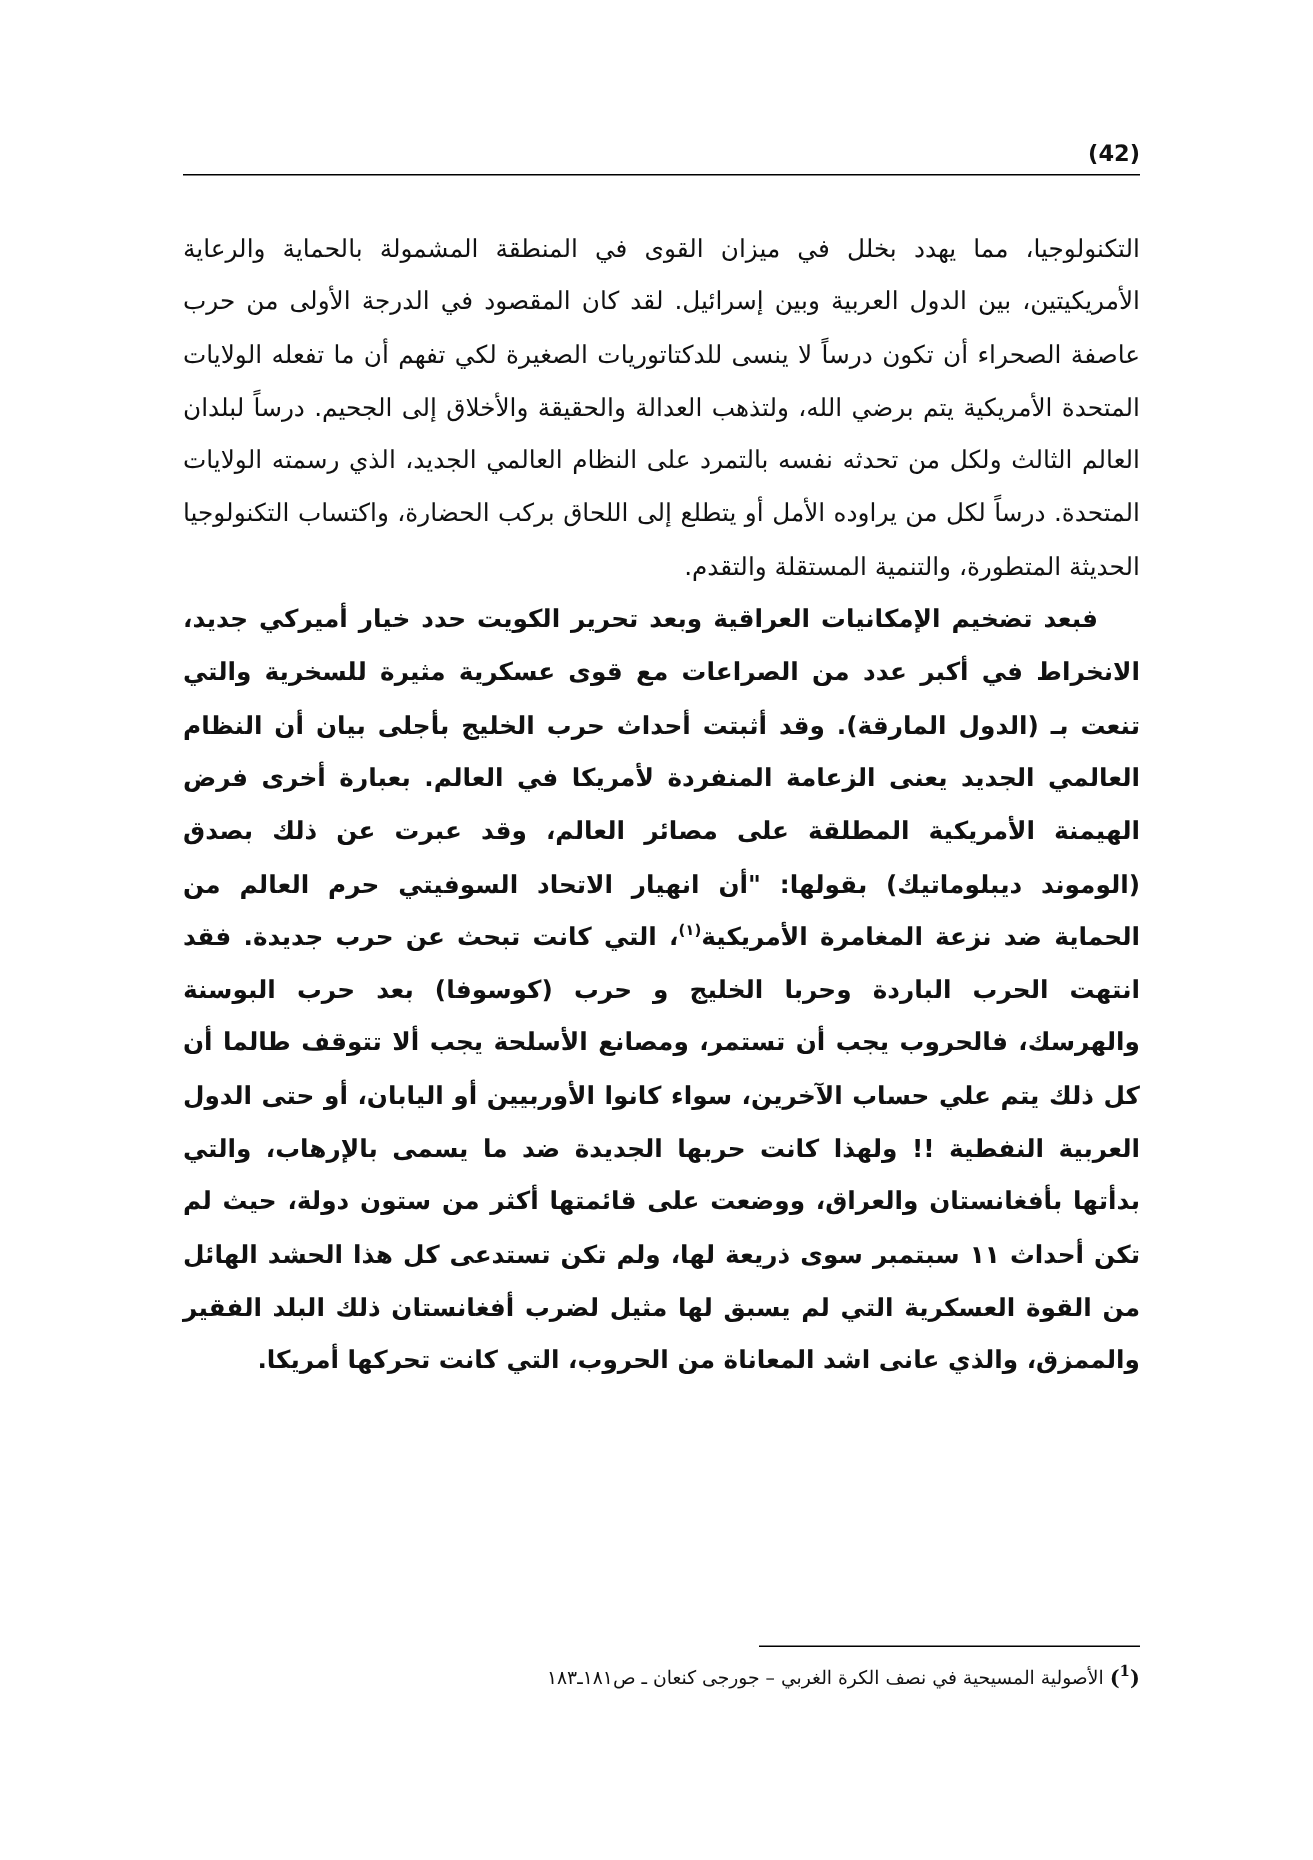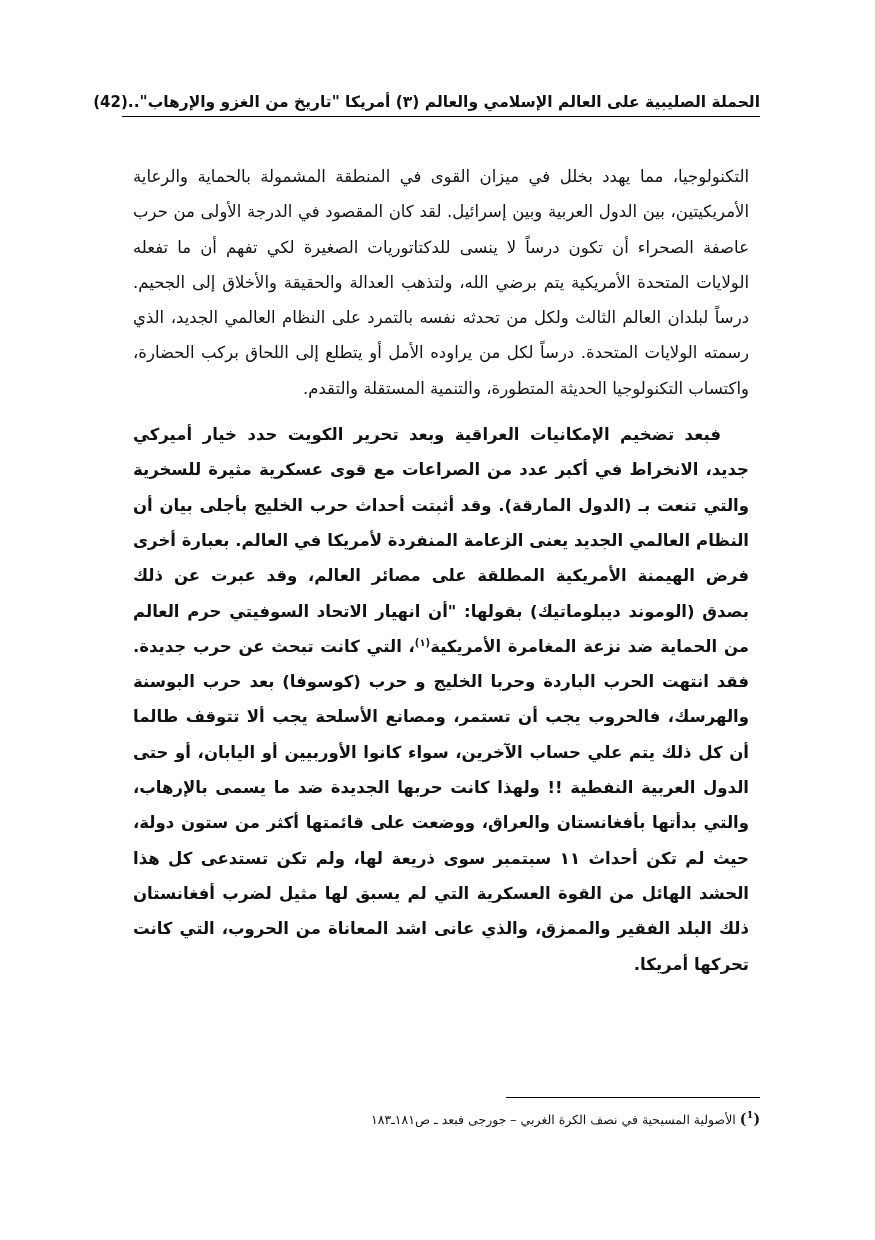--- a/index.html
+++ b/index.html
@@ -19,46 +19,45 @@
   }
   .page-number {
     font-family: "DejaVu Sans", sans-serif; font-weight: bold; font-size: 15px;
     line-height: 22px; padding-bottom: 3px; padding-left: 4px;
   }
   .body-text {
     position: absolute; top: 148px; left: 122px; width: 638px;
     direction: rtl; text-align: justify; text-align-last: right;
     font-size: 16.5px; line-height: 35.3px;
   }
-  .body-text p { margin: 11px; }
+  .body-text p { margin: 0; }
   .body-text p.indent { text-indent: 28px; font-weight: bold; }
   sup.fn-ref { font-size: 10px; line-height: 0; vertical-align: super; }
   .footnote-rule {
     position: absolute; top: 1097px; left: 506px; width: 254px; height: 0;
     border-top: 1.5px solid #000;
   }
   .footnote {
     position: absolute; top: 1104px; left: 122px; width: 638px;
     direction: rtl; text-align: right;
     font-family: "DejaVu Serif", serif; font-size: 12.5px; line-height: 22px;
   }
   .fn-marker { font-weight: bold; font-size: 14px; }
   .fn-marker sup { font-size: 10px; }
 </style>
 </head>
 <body>
 
 <div class="page-header">
-  <span class="header-title">الحملة الصليبية على العالم الإسلامي والعالم (٣) أمريكا "تاريخ من الغزو والإرهاب"..</span>
   <span class="page-number">(42)</span>
 </div>
 
 <div class="body-text">
   <p>التكنولوجيا، مما يهدد بخلل في ميزان القوى في المنطقة المشمولة بالحماية والرعاية الأمريكيتين، بين الدول العربية وبين إسرائيل. لقد كان المقصود في الدرجة الأولى من حرب عاصفة الصحراء أن تكون درساً لا ينسى للدكتاتوريات الصغيرة لكي تفهم أن ما تفعله الولايات المتحدة الأمريكية يتم برضي الله، ولتذهب العدالة والحقيقة والأخلاق إلى الجحيم. درساً لبلدان العالم الثالث ولكل من تحدثه نفسه بالتمرد على النظام العالمي الجديد، الذي رسمته الولايات المتحدة. درساً لكل من يراوده الأمل أو يتطلع إلى اللحاق بركب الحضارة، واكتساب التكنولوجيا الحديثة المتطورة، والتنمية المستقلة والتقدم.</p>
   <p class="indent"><span>فبعد تضخيم الإمكانيات العراقية وبعد تحرير الكويت حدد خيار أميركي جديد، الانخراط في أكبر عدد من الصراعات مع قوى عسكرية مثيرة للسخرية والتي تنعت بـ (الدول المارقة). وقد أثبتت أحداث حرب الخليج بأجلى بيان أن النظام العالمي الجديد يعنى الزعامة المنفردة لأمريكا في العالم. بعبارة أخرى فرض الهيمنة الأمريكية المطلقة على مصائر العالم، وقد عبرت عن ذلك بصدق (الوموند ديبلوماتيك) بقولها: "أن انهيار الاتحاد السوفيتي حرم العالم من الحماية ضد نزعة المغامرة الأمريكية</span><sup class="fn-ref">(١)</sup><span>، التي كانت تبحث عن حرب جديدة. فقد انتهت الحرب الباردة وحربا الخليج و حرب (كوسوفا) بعد حرب البوسنة والهرسك، فالحروب يجب أن تستمر، ومصانع الأسلحة يجب ألا تتوقف طالما أن كل ذلك يتم علي حساب الآخرين، سواء كانوا الأوربيين أو اليابان، أو حتى الدول العربية النفطية !! ولهذا كانت حربها الجديدة ضد ما يسمى بالإرهاب، والتي بدأتها بأفغانستان والعراق، ووضعت على قائمتها أكثر من ستون دولة، حيث لم تكن أحداث ١١ سبتمبر سوى ذريعة لها، ولم تكن تستدعى كل هذا الحشد الهائل من القوة العسكرية التي لم يسبق لها مثيل لضرب أفغانستان ذلك البلد الفقير والممزق، والذي عانى اشد المعاناة من الحروب، التي كانت تحركها أمريكا.</span></p>
 </div>
 
 <div class="footnote-rule"></div>
 
 <div class="footnote">
   <span class="fn-marker"><span>(</span><sup>1</sup><span>)</span></span>
-  <span>الأصولية المسيحية في نصف الكرة الغربي – جورجى فبعد ـ ص١٨١ـ١٨٣</span>
+  <span>الأصولية المسيحية في نصف الكرة الغربي – جورجى كنعان ـ ص١٨١ـ١٨٣</span>
 </div>
 
 </body></html>

